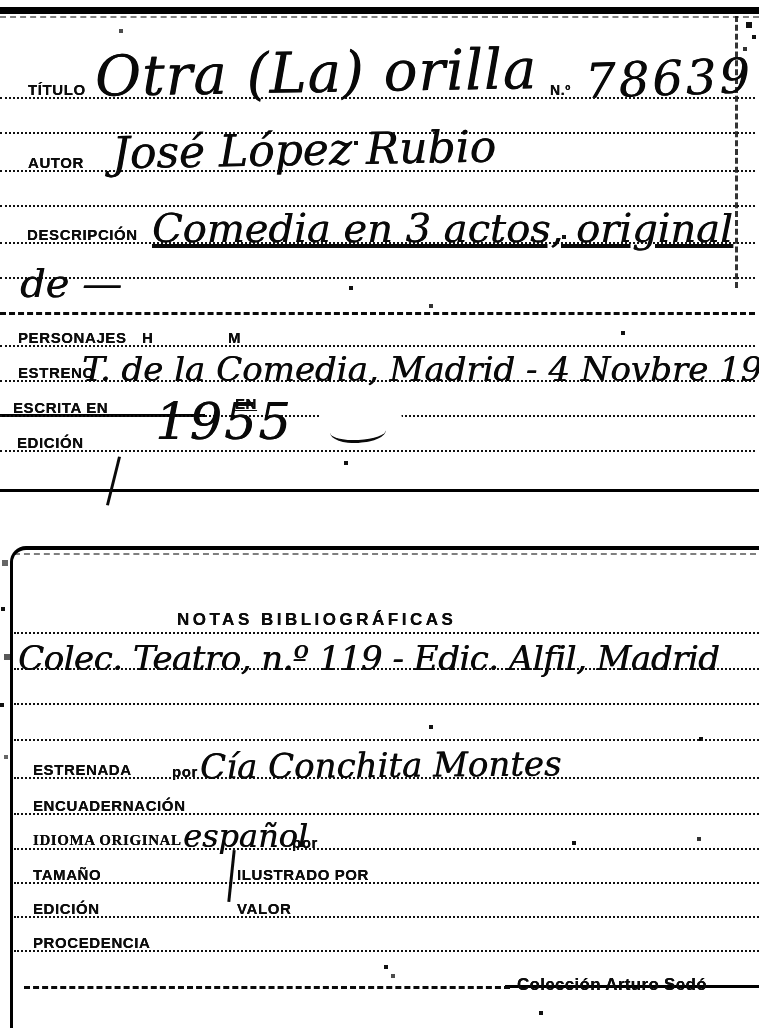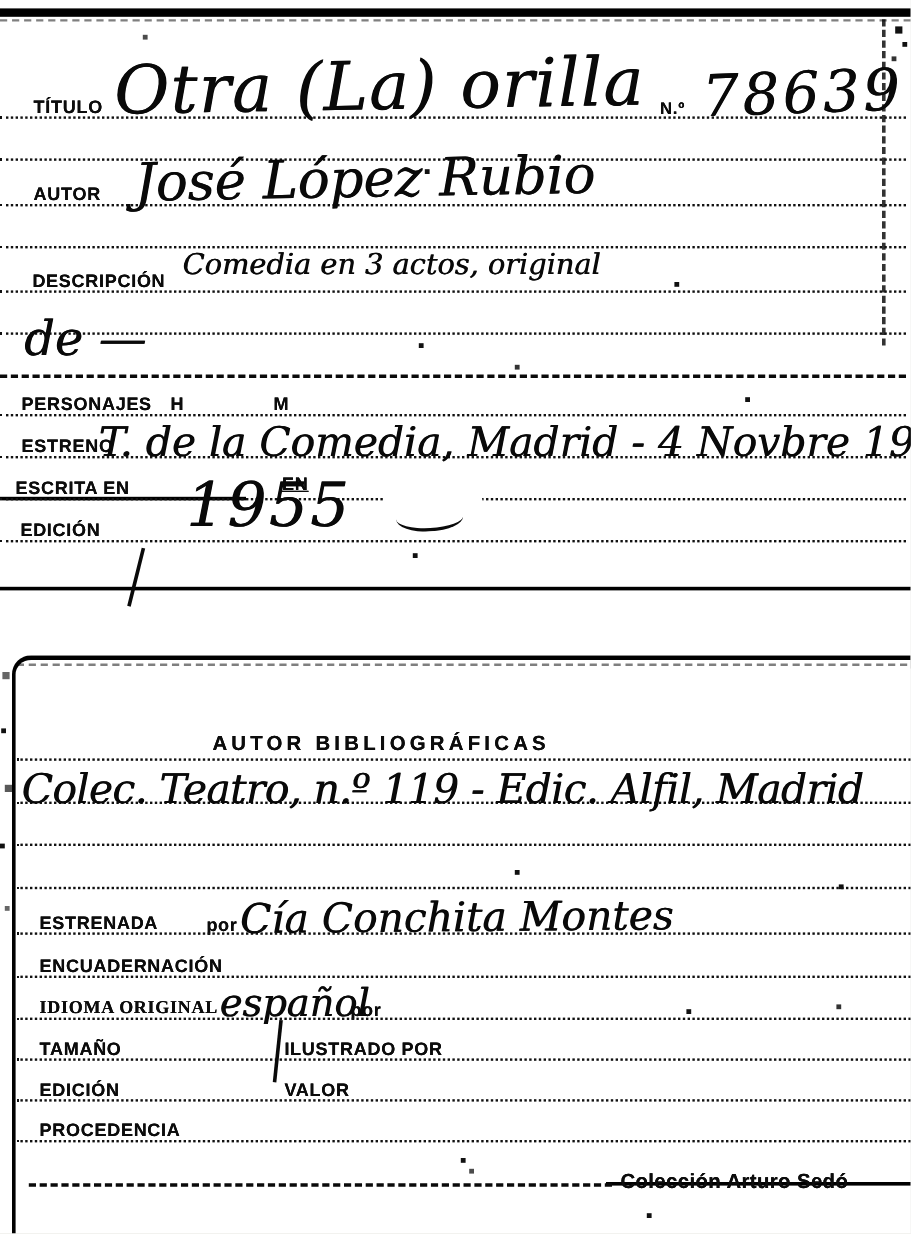--- a/index.html
+++ b/index.html
@@ -83,21 +83,21 @@
     <span class="lbl" style="left:142px;top:330px;">H</span>
     <span class="lbl" style="left:228px;top:330px;">M</span>
     <span class="lbl" style="left:18px;top:365px;text-align:center;">ESTRENO</span>
     <span class="lbl" style="left:13px;top:400px;">ESCRITA EN</span>
     <span class="lbl" style="left:235px;top:396px;text-decoration:underline;">EN</span>
     <span class="lbl" style="left:17px;top:435px;">EDICIÓN</span>
 
     <span class="hw" style="left:95px;top:45px;font-size:56px;letter-spacing:1px;transform:rotate(-1deg);">Otra (La) orilla</span>
     <span class="hw" style="left:585px;top:54px;font-size:48px;letter-spacing:3px;transform:rotate(-2deg);">78639</span>
     <span class="hw" style="left:112px;top:128px;font-size:44px;transform:rotate(-1deg);">José López Rubio</span>
-    <span class="hw" style="left:152px;top:208px;font-size:24px;">Comedia en 3 actos, original</span>
+    <span class="hw" style="left:152px;top:208px;font-size:40px;text-decoration:underline;">Comedia en 3 actos, original</span>
     <span class="hw" style="left:20px;top:243px;font-size:40px;margin-top:20px;">de —</span>
     <span class="hw" style="left:82px;top:352px;font-size:34px;">T. de la Comedia, Madrid - 4 Novbre 1954</span>
     <span class="hw" style="left:115px;top:396px;font-size:51px;letter-spacing:2px;margin-left:40px;">1955</span>
 
     <div class="blob" style="left:320px;top:394px;width:82px;height:48px;"></div>
     <div class="curve" style="left:330px;top:420px;width:56px;height:20px;transform:rotate(-3deg);"></div>
     <div class="stroke" style="left:112px;top:456px;width:3px;height:50px;transform:rotate(14deg);"></div>
   </div>
 
   <div>
@@ -111,21 +111,21 @@
     <div class="ln dot" style="left:14px;top:739px;width:745px;"></div>
     <div class="ln dot" style="left:14px;top:777px;width:745px;"></div>
     <div class="ln dot" style="left:14px;top:813px;width:745px;"></div>
     <div class="ln dot" style="left:14px;top:848px;width:745px;"></div>
     <div class="ln dot" style="left:14px;top:882px;width:745px;"></div>
     <div class="ln dot" style="left:14px;top:916px;width:745px;"></div>
     <div class="ln dot" style="left:14px;top:950px;width:745px;"></div>
     <div class="ln dash" style="left:24px;top:986px;width:486px;"></div>
     <div class="bar" style="left:505px;top:985px;width:254px;height:3px;"></div>
 
-    <span class="lbl" style="left:177px;top:611px;font-size:17px;letter-spacing:3.5px;">AUTOR BIBLIOGRÁFICAS</span>
+    <span class="lbl" style="left:177px;top:611px;font-size:17px;letter-spacing:3.5px;">NOTAS BIBLIOGRÁFICAS</span>
     <span class="lbl" style="left:33px;top:762px;">ESTRENADA</span>
     <span class="lbl lower" style="left:172px;top:764px;">por</span>
     <span class="lbl" style="left:33px;top:798px;">ENCUADERNACIÓN</span>
     <span class="lbl" style="left:33px;top:833px;font-family:Liberation Serif, serif;">IDIOMA ORIGINAL</span>
     <span class="lbl lower" style="left:292px;top:835px;">por</span>
     <span class="lbl" style="left:33px;top:867px;">TAMAÑO</span>
     <span class="lbl" style="left:237px;top:867px;">ILUSTRADO POR</span>
     <span class="lbl" style="left:33px;top:901px;">EDICIÓN</span>
     <span class="lbl" style="left:237px;top:901px;">VALOR</span>
     <span class="lbl" style="left:33px;top:935px;">PROCEDENCIA</span>

